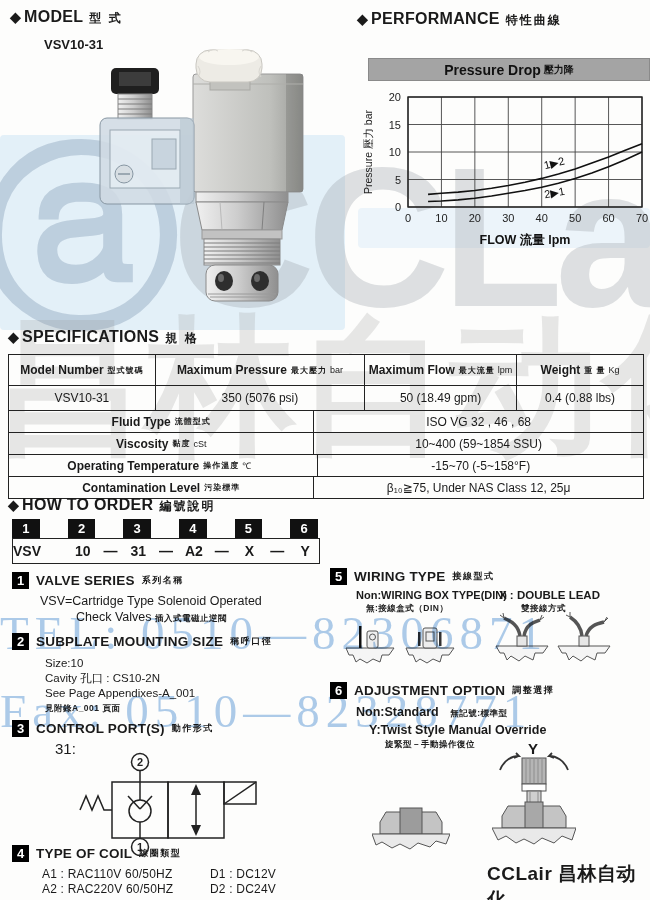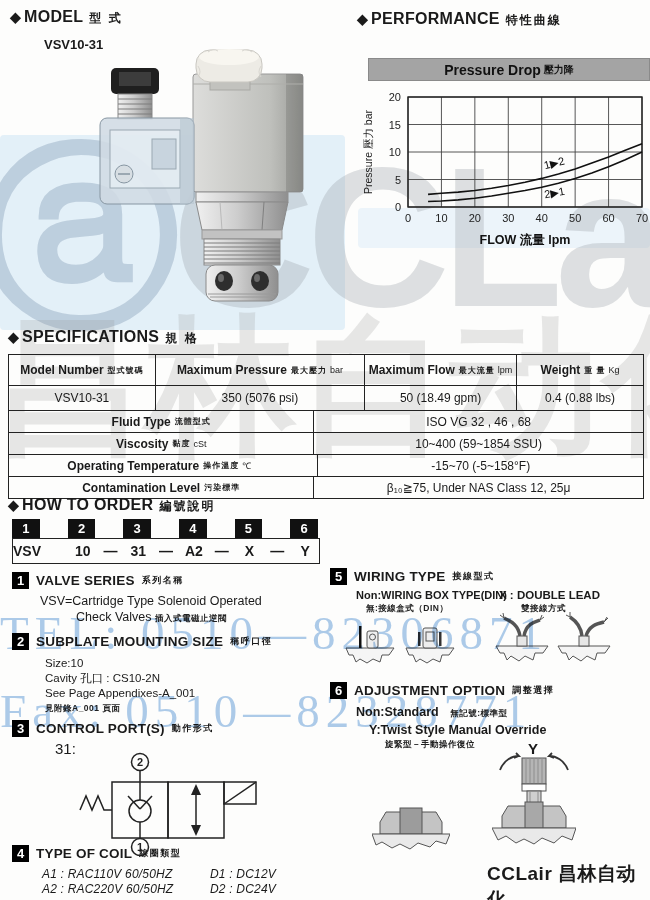--- a/index.html
+++ b/index.html
@@ -33,21 +33,21 @@
   .order-code .cell{flex:1;display:flex;align-items:center;justify-content:center;
                     font-weight:bold;font-size:14px;}
   
   .sec-title{display:flex;align-items:center;white-space:nowrap;}
   .badge{width:17px;height:17px;background:#000;color:#fff;font-weight:bold;font-size:13px;
          display:inline-flex;align-items:center;justify-content:center;margin-right:7px;flex:0 0 auto;}
   .sec-title .t{font-weight:bold;font-size:13.5px;letter-spacing:.2px;}
   .sec-title .cn{font-size:9px;font-weight:bold;margin-left:7px;letter-spacing:1.5px;}
   .body-line{font-size:12.5px;}
   .tiny-cn{font-size:8.5px;font-weight:bold;letter-spacing:.5px;color:#222;}
-  .coil-row{display:flex;font-size:12px;letter-spacing:.2px;font-style:italic;}
+  .coil-row{display:flex;font-size:12px;letter-spacing:.2px;}
   .coil-row .c1{width:168px;}
   
   .wm{pointer-events:none;white-space:nowrap;}
   .wm-brand{font-size:198px;font-weight:bold;letter-spacing:-8px;color:rgba(150,155,161,.30);}
   .wm-brand .mark{color:rgba(128,152,178,.38);font-weight:bold;}
   .wm-cn{font-size:150px;font-weight:bold;letter-spacing:2px;color:rgba(152,152,152,.22);}
   .wm-blue{font-family:"Liberation Serif",serif;font-size:47px;color:rgba(108,163,219,.55);
            letter-spacing:6px;mix-blend-mode:multiply;}
   .tint{background:rgba(190,222,244,.42);border-radius:4px;}
   .footer-brand{font-size:19px;font-weight:bold;letter-spacing:.5px;}

